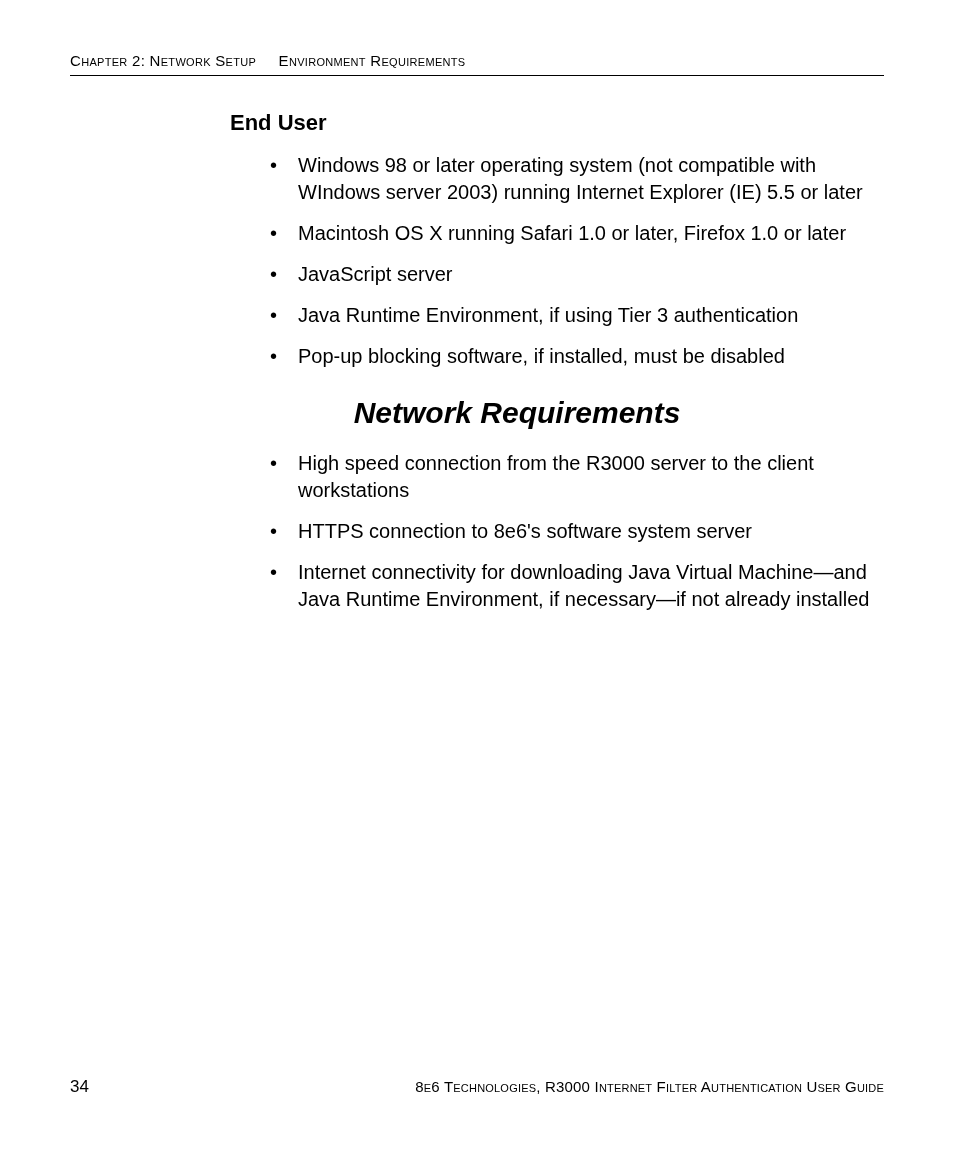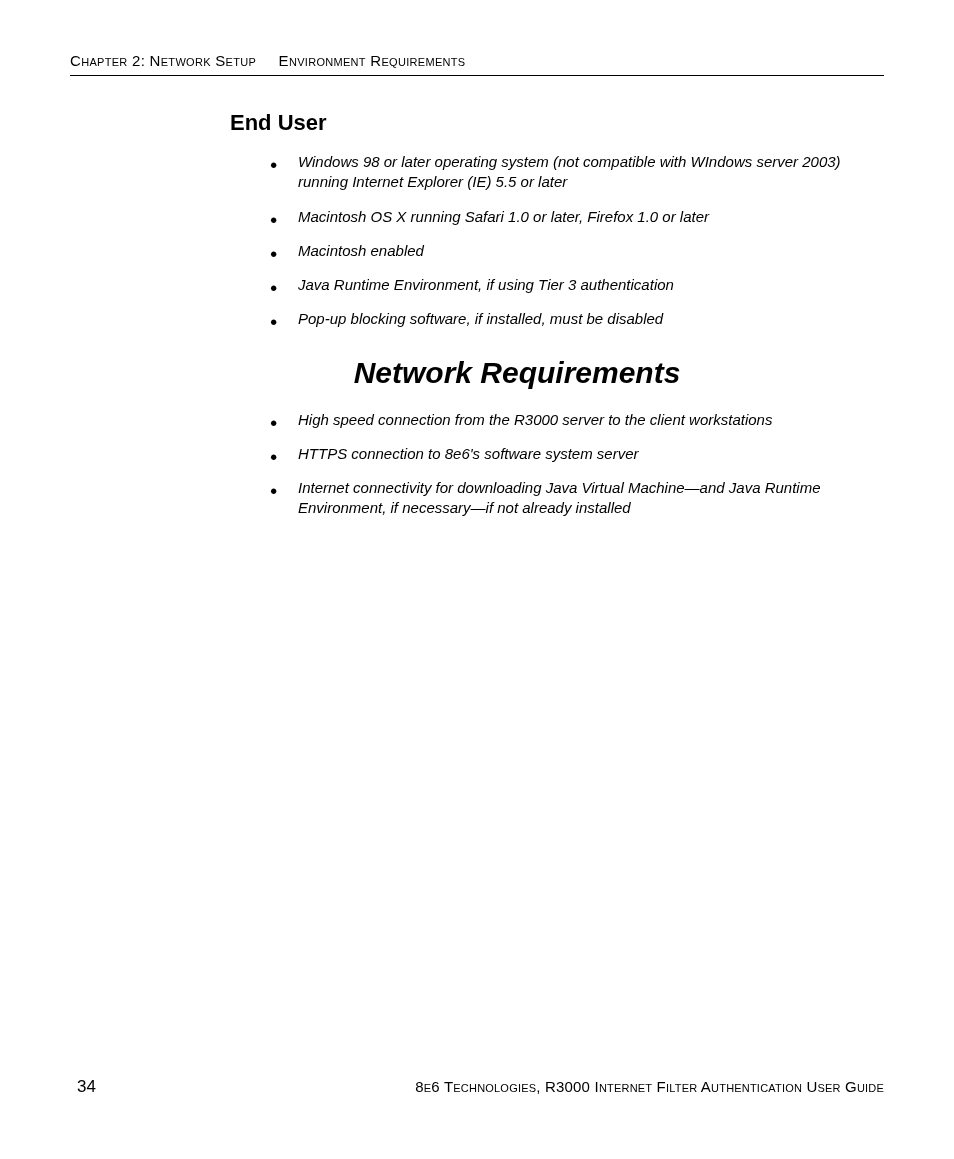--- a/index.html
+++ b/index.html
@@ -35,46 +35,45 @@
     font-weight: bold;
     margin-bottom: 16px;
   }
   ul.bullets {
     list-style: none;
     margin-left: 40px;
     margin-right: 10px;
   }
   ul.bullets li {
     position: relative;
-    font-size: 15px;
+    font-size: 20px;
     line-height: 1.35;
     padding-left: 28px;
     margin-bottom: 14px;
-    font-style: italic;
   }
   ul.bullets li::before {
     content: "•";
     position: absolute;
     left: 0;
     top: 0;
     font-size: 20px;
   }
   h2.section-heading {
     font-size: 30px;
     font-style: italic;
     font-weight: bold;
     margin-left: -80px;
     margin-top: 26px;
     margin-bottom: 20px;
     text-align: center;
   }
   .footer {
     position: absolute;
     bottom: 62px;
-    left: 77px;
+    left: 70px;
     right: 70px;
     display: flex;
     justify-content: space-between;
     align-items: baseline;
     font-size: 15px;
   }
   .footer .page-num { font-size: 17px; }
   .footer .doc-title { font-variant: small-caps; letter-spacing: 0.2px; }
 </style>
 </head>
@@ -86,21 +85,21 @@
     <span class="chapter">Chapter 2: Network Setup</span>
     <span class="section">Environment Requirements</span>
   </div>
 
   <div class="content">
 
     <h3 class="subheading">End User</h3>
     <ul class="bullets">
       <li>Windows 98 or later operating system (not compatible with WIndows server 2003) running Internet Explorer (IE) 5.5 or later</li>
       <li>Macintosh OS X running Safari 1.0 or later, Firefox 1.0 or later</li>
-      <li>Macintosh enabled</li>
+      <li>JavaScript server</li>
       <li>Java Runtime Environment, if using Tier 3 authentication</li>
       <li>Pop-up blocking software, if installed, must be disabled</li>
     </ul>
 
     <h2 class="section-heading">Network Requirements</h2>
     <ul class="bullets">
       <li>High speed connection from the R3000 server to the client workstations</li>
       <li>HTTPS connection to 8e6's software system server</li>
       <li>Internet connectivity for downloading Java Virtual Machine—and Java Runtime Environment, if necessary—if not already installed</li>
     </ul>

